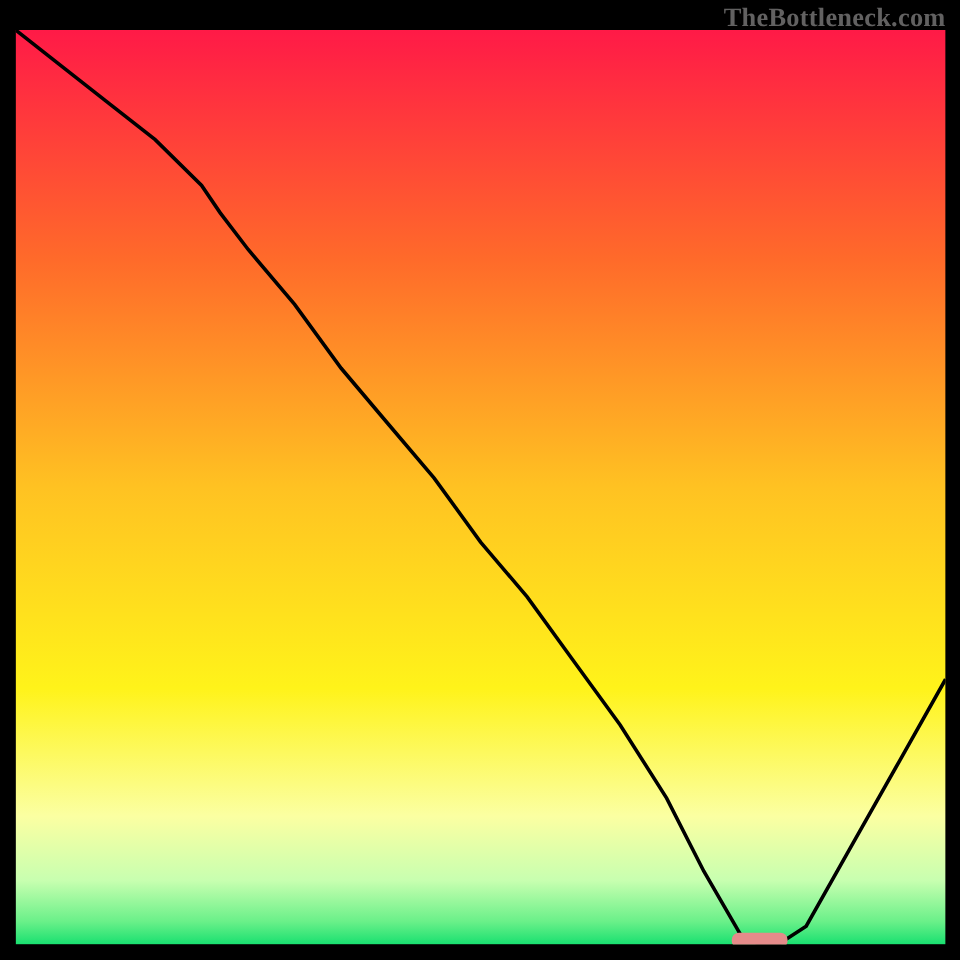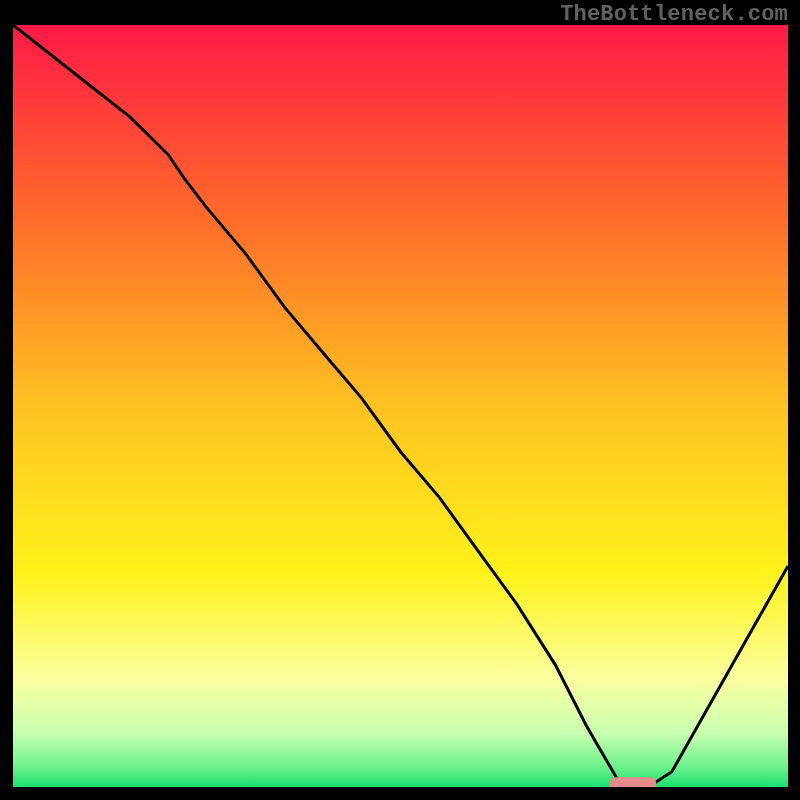--- a/index.html
+++ b/index.html
@@ -22,21 +22,21 @@
     position: absolute;
     left: 0;
     top: 0;
     width: 775px;
     height: 762px;
   }
   .watermark {
     position: absolute;
     top: 2px;
     right: 12px;
-    font-family: Liberation Mono, monospace;
+    font-family: Liberation Serif, serif;
     font-size: 22px;
     font-weight: 600;
     color: #626161;
     letter-spacing: 0.2px;
   }
 </style>
 </head>
 <body>
 
 <div class="frame">

